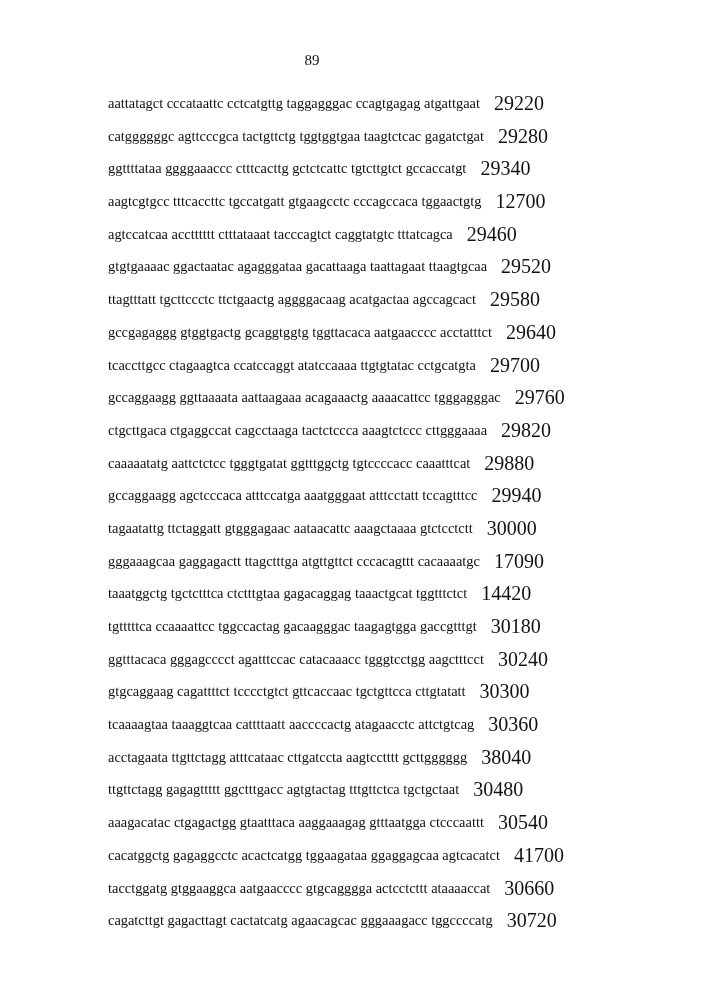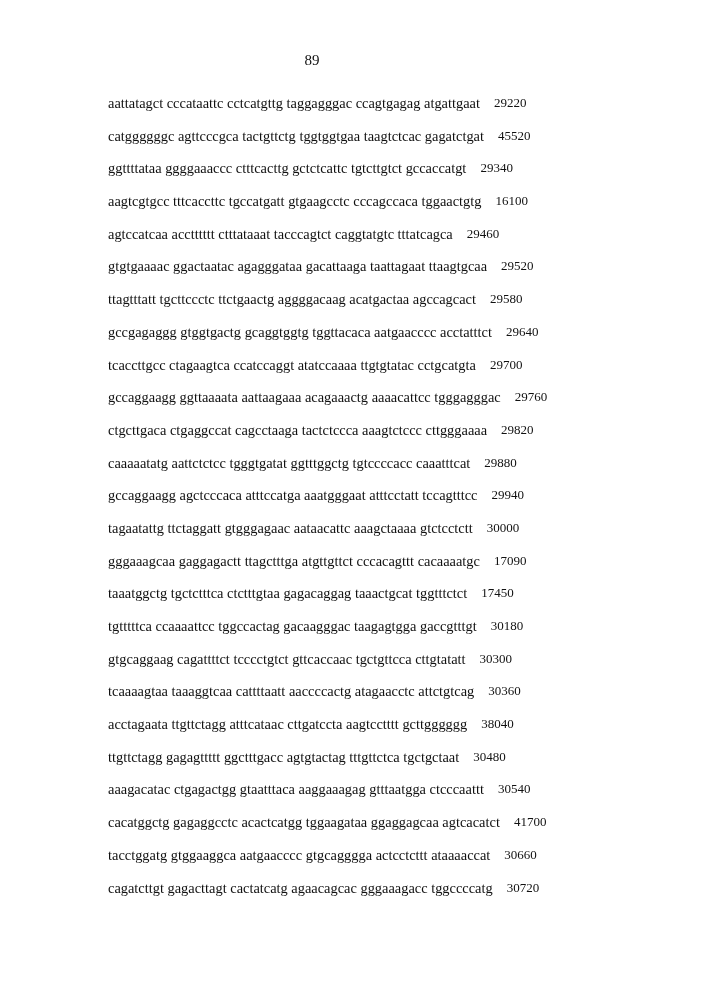--- a/index.html
+++ b/index.html
@@ -42,44 +42,44 @@
       display: flex;
       align-items: flex-start;
     }
     .seq-text {
       letter-spacing: 0px;
       word-spacing: 0px;
     }
     .seq-pos {
       display: inline-block;
       margin-left: 14px;
-      font-size: 13px;
+      font-size: 20px;
     }
   </style>
 </head>
 <body>
 
 <div class="page-number">89</div>
 
 <ul class="seq-list">
   <li class="seq-line">
       <span class="seq-text">aattatagct cccataattc cctcatgttg taggagggac ccagtgagag atgattgaat</span>
       <span class="seq-pos">29220</span>
     </li>
   <li class="seq-line">
       <span class="seq-text">catggggggc agttcccgca tactgttctg tggtggtgaa taagtctcac gagatctgat</span>
-      <span class="seq-pos">45520</span>
+      <span class="seq-pos">29280</span>
     </li>
   <li class="seq-line">
       <span class="seq-text">ggttttataa ggggaaaccc ctttcacttg gctctcattc tgtcttgtct gccaccatgt</span>
       <span class="seq-pos">29340</span>
     </li>
   <li class="seq-line">
       <span class="seq-text">aagtcgtgcc tttcaccttc tgccatgatt gtgaagcctc cccagccaca tggaactgtg</span>
-      <span class="seq-pos">16100</span>
+      <span class="seq-pos">12700</span>
     </li>
   <li class="seq-line">
       <span class="seq-text">agtccatcaa acctttttt ctttataaat tacccagtct caggtatgtc tttatcagca</span>
       <span class="seq-pos">29460</span>
     </li>
   <li class="seq-line">
       <span class="seq-text">gtgtgaaaac ggactaatac agagggataa gacattaaga taattagaat ttaagtgcaa</span>
       <span class="seq-pos">29520</span>
     </li>
   <li class="seq-line">
@@ -113,25 +113,29 @@
   <li class="seq-line">
       <span class="seq-text">tagaatattg ttctaggatt gtgggagaac aataacattc aaagctaaaa gtctcctctt</span>
       <span class="seq-pos">30000</span>
     </li>
   <li class="seq-line">
       <span class="seq-text">gggaaagcaa gaggagactt ttagctttga atgttgttct cccacagttt cacaaaatgc</span>
       <span class="seq-pos">17090</span>
     </li>
   <li class="seq-line">
       <span class="seq-text">taaatggctg tgctctttca ctctttgtaa gagacaggag taaactgcat tggtttctct</span>
-      <span class="seq-pos">17450</span>
+      <span class="seq-pos">14420</span>
     </li>
   <li class="seq-line">
       <span class="seq-text">tgtttttca ccaaaattcc tggccactag gacaagggac taagagtgga gaccgtttgt</span>
       <span class="seq-pos">30180</span>
+    </li>
+  <li class="seq-line">
+      <span class="seq-text">ggtttacaca gggagcccct agatttccac catacaaacc tgggtcctgg aagctttcct</span>
+      <span class="seq-pos">30240</span>
     </li>
   <li class="seq-line">
       <span class="seq-text">gtgcaggaag cagattttct tcccctgtct gttcaccaac tgctgttcca cttgtatatt</span>
       <span class="seq-pos">30300</span>
     </li>
   <li class="seq-line">
       <span class="seq-text">tcaaaagtaa taaaggtcaa cattttaatt aaccccactg atagaacctc attctgtcag</span>
       <span class="seq-pos">30360</span>
     </li>
   <li class="seq-line">

